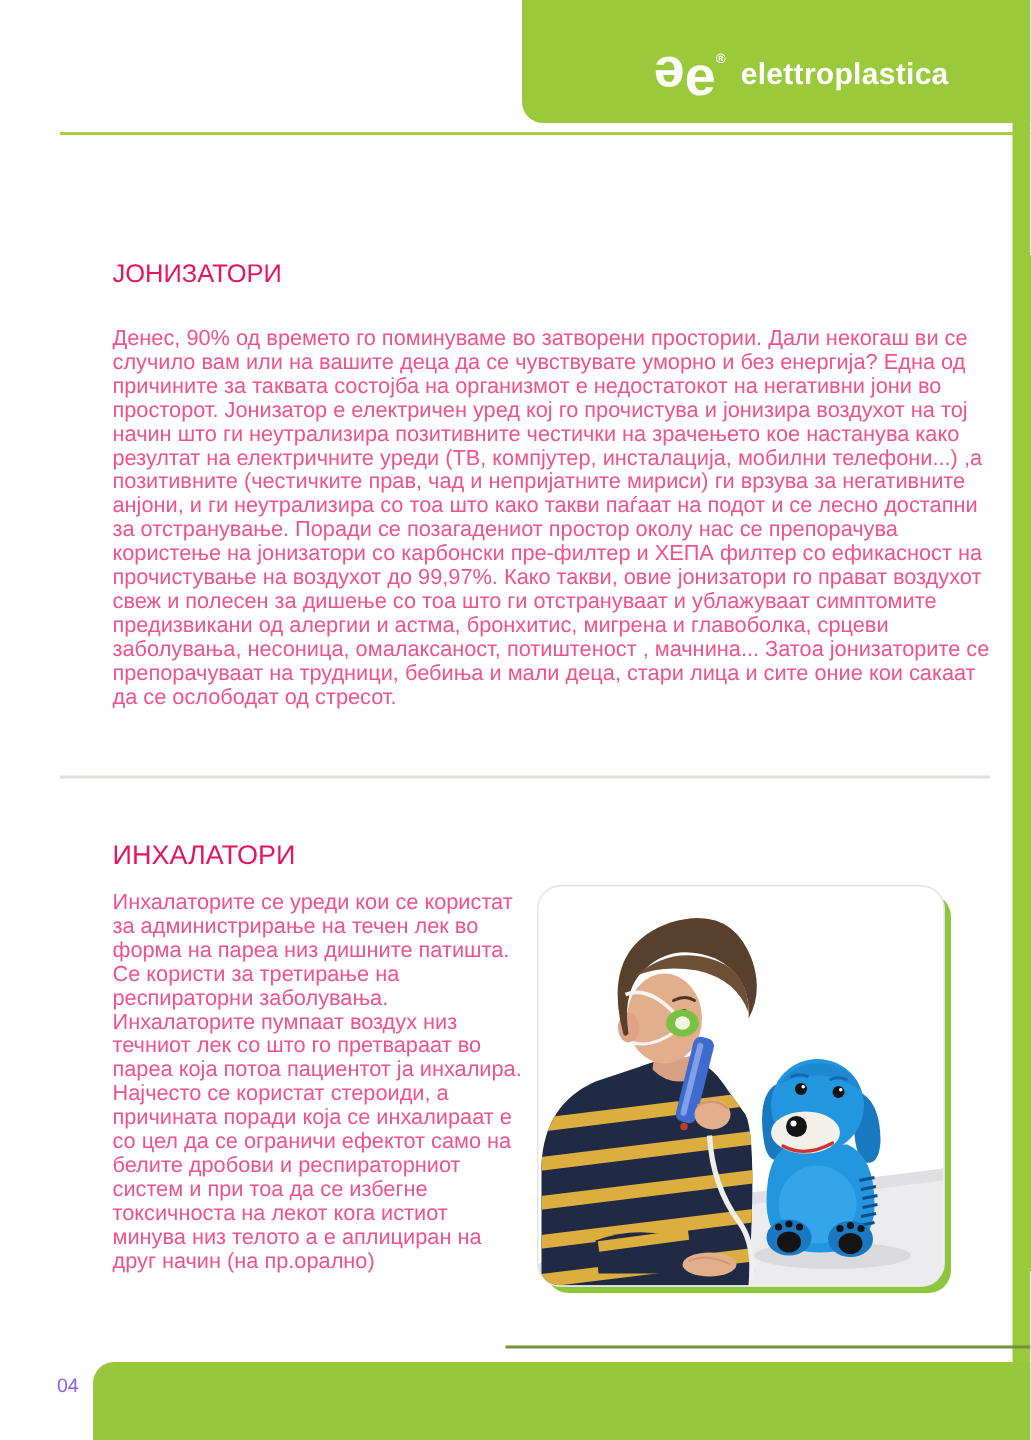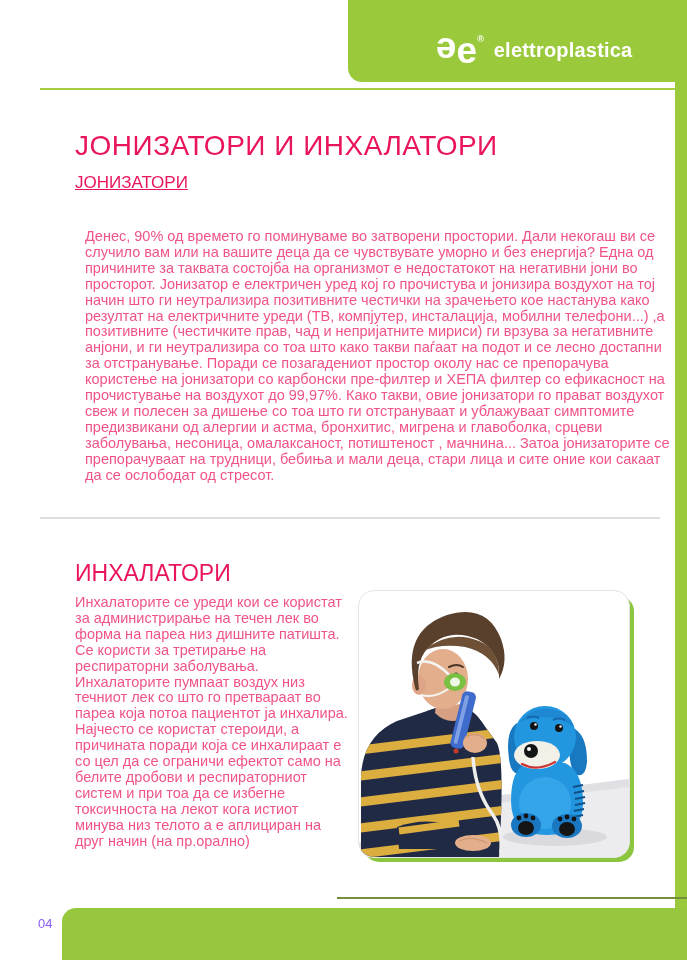--- a/index.html
+++ b/index.html
@@ -20,21 +20,21 @@
   .logo-wordmark{font-weight:bold;font-size:20px;margin-left:10px;letter-spacing:0.2px;}
   .breadcrumb{position:absolute;left:55px;top:66px;font-size:15px;color:#ee4a83;}
   .green-rule{position:absolute;left:40px;top:88px;width:647px;height:2px;background:#a8cc42;}
   .right-strip{position:absolute;left:675px;top:0;width:12px;height:960px;background:#9bc93c;}
   
   .page-title{position:absolute;left:75px;top:130px;font-size:28px;color:#e9145e;letter-spacing:0.5px;font-weight:400;}
   .section1-heading{position:absolute;left:75px;top:173px;font-size:17px;color:#e9145e;font-weight:400;}
   .para{font-size:14.5px;line-height:15.9px;color:#f0538a;white-space:pre-line;}
   .para1{position:absolute;left:75px;top:219px;width:585px;}
   .divider{position:absolute;left:40px;top:517px;width:620px;height:2px;background:#dededa;}
-  .section2-heading{position:absolute;left:75px;top:560px;font-size:23px;color:#e9145e;font-weight:400;text-align:center;}
+  .section2-heading{position:absolute;left:75px;top:560px;font-size:18px;color:#e9145e;font-weight:400;text-align:center;}
   .para2{position:absolute;left:75px;top:595px;width:312px;}
   
   .photo-card{
     position:absolute;left:358px;top:590px;width:270px;height:266px;
     background:#ffffff;border:1px solid #e4e4e2;border-radius:16px;
     box-shadow:5px 5px 0 -1px #8cc63e;overflow:hidden;
   }
   .photo-card svg{display:block;}
   
   .footer-accent-line{position:absolute;left:337px;top:897px;width:350px;height:2px;background:#75903b;}
@@ -52,23 +52,22 @@
           <span class="glyph-flip">e</span>
           <span>e</span>
         </span>
       <span class="logo-reg">®</span>
       <span class="logo-wordmark">elettroplastica</span>
     </div>
   </div>
   <div class="green-rule"></div>
   <div class="right-strip"></div>
 
-  <h1 class="page-title" style="margin:0;">ЈОНИЗАТОРИ И ИНХАЛАТОРИ</h1>
-  <h2 class="section1-heading" style="margin:0;text-decoration:underline;">ЈОНИЗАТОРИ</h2>
-  <p class="para para1" style="margin:10px;">Денес, 90% од времето го поминуваме во затворени простории.  Дали некогаш ви се
+  <h2 class="section1-heading" style="margin:0;">ЈОНИЗАТОРИ</h2>
+  <p class="para para1" style="margin:0;">Денес, 90% од времето го поминуваме во затворени простории.  Дали некогаш ви се
 случило вам или на вашите деца да се чувствувате уморно и без енергија? Една од
 причините за таквата состојба на организмот е недостатокот на негативни јони во
 просторот. Јонизатор е електричен уред кој го прочистува и јонизира воздухот на тој
 начин што ги неутрализира позитивните честички  на зрачењето кое настанува како
 резултат на електричните уреди (ТВ, компјутер, инсталација, мобилни телефони...) ,а
 позитивните  (честичките прав, чад и непријатните мириси) ги врзува за негативните
 анјони, и ги неутрализира со тоа што како такви паѓаат на подот и се лесно достапни
 за отстранување. Поради се позагадениот простор околу нас се препорачува
 користење на јонизатори со карбонски пре-филтер и ХЕПА филтер со ефикасност на
 прочистување на воздухот до 99,97%. Како такви, овие јонизатори го прават воздухот

